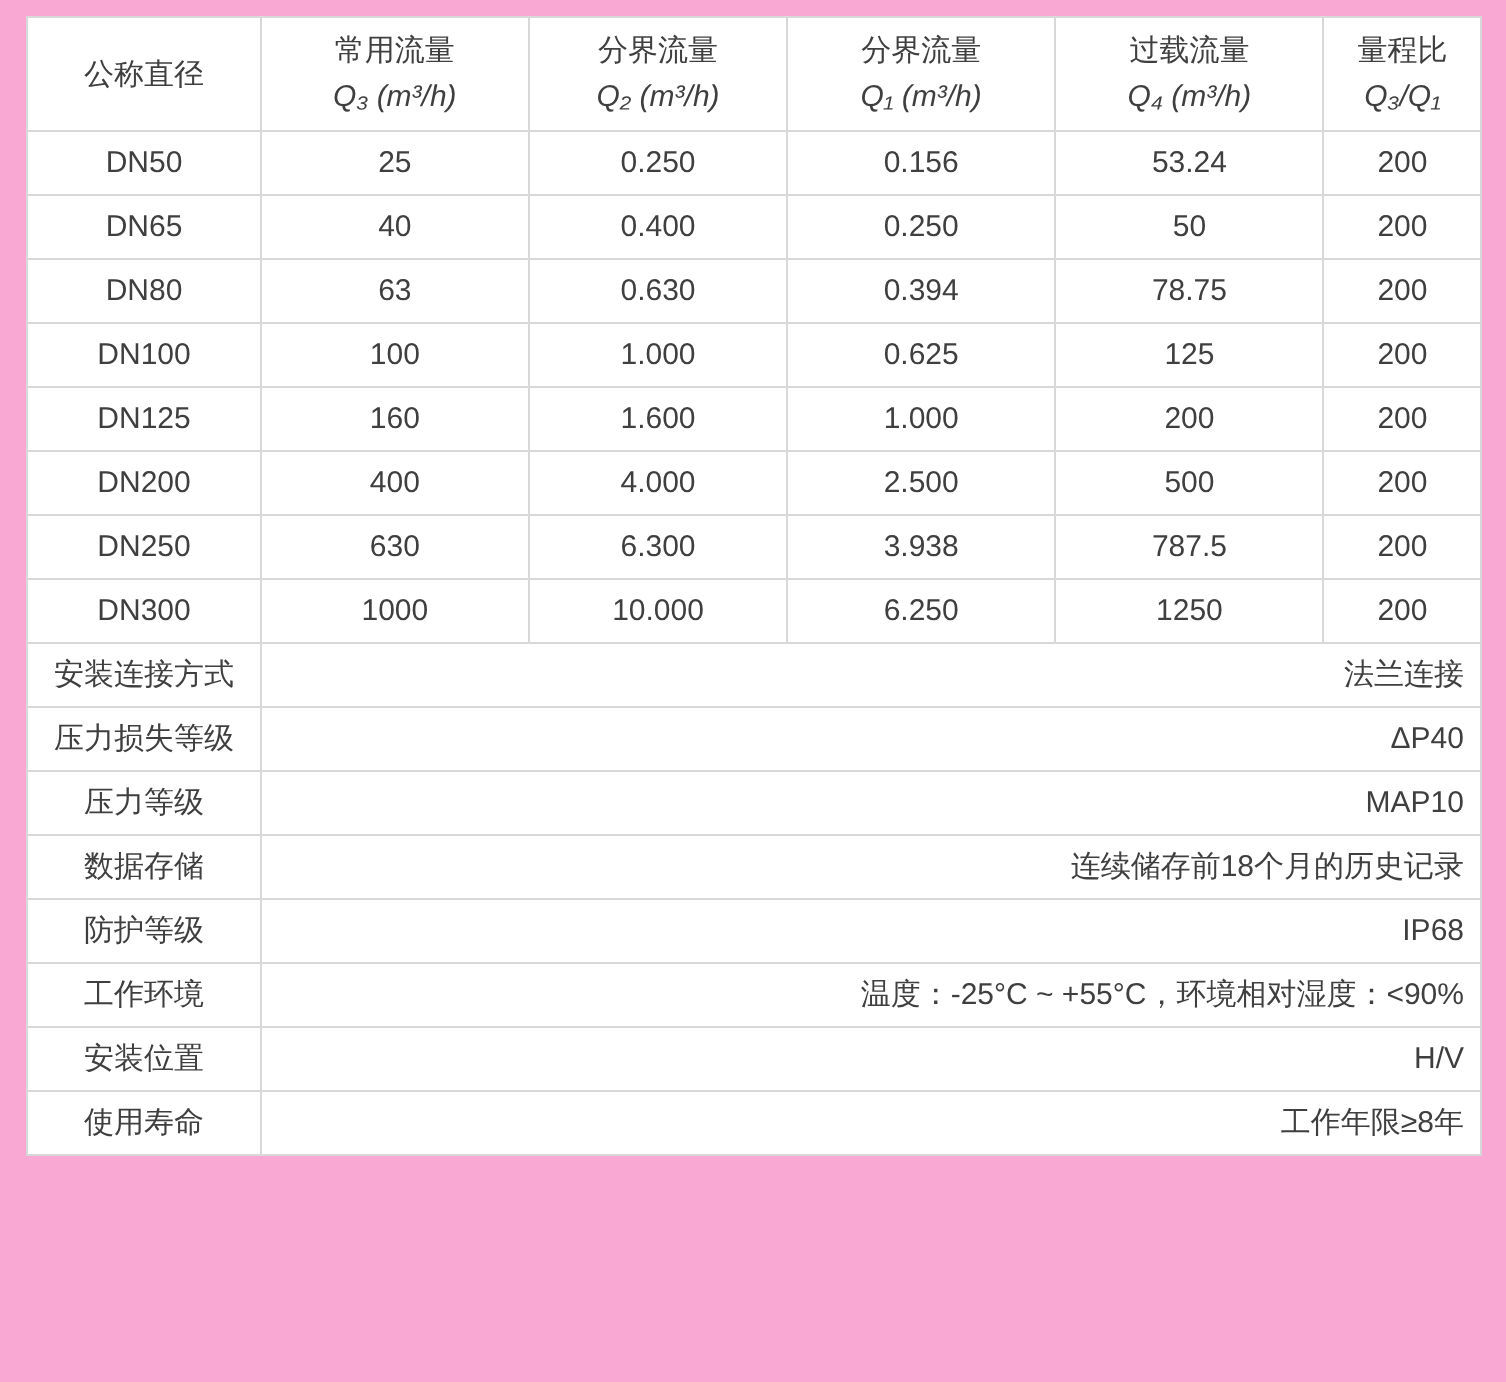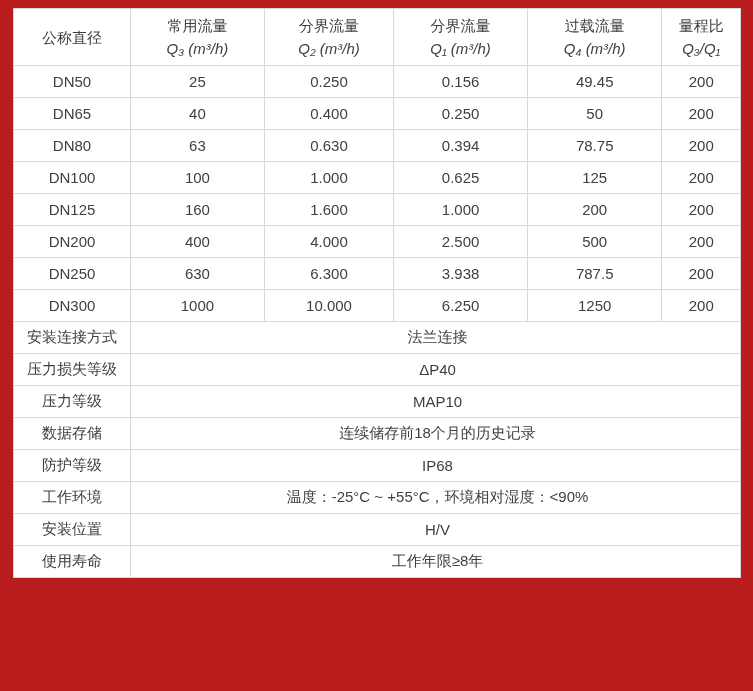--- a/index.html
+++ b/index.html
@@ -4,42 +4,42 @@
 <style>
   * { margin: 0; padding: 0; box-sizing: border-box; }
   html, body {
     background: #ffffff;
     font-family: "Liberation Sans", "DejaVu Sans", sans-serif;
   }
   .page {
     width: 753px;
     height: 691px;
     padding: 8px 12px 11px 13px;
-    background: #b91c1c;
+    background: #f9a8d4;
   }
   table.spec-table {
     width: 100%;
     border-collapse: collapse;
     table-layout: fixed;
     color: #3f3f3f;
   }
   .spec-table th, .spec-table td {
     border: 1px solid #d8d8d8;
     font-weight: normal;
     font-size: 15px;
     text-align: center;
     vertical-align: middle;
     background: #ffffff;
   }
   .spec-table thead th { height: 57px; line-height: 23px; }
   .spec-table tbody td, .spec-table tbody th { height: 32px; }
   .hdr-title { display: block; }
   .hdr-formula { display: block; font-style: italic; }
   td.spec-value {
-    text-align: center;
+    text-align: right;
     padding-left: 12px;
     padding-right: 8px;
   }
 </style>
 </head>
 <body>
 
 <div class="page">
   <table class="spec-table">
     <colgroup>
@@ -76,21 +76,21 @@
           <span class="hdr-formula">Q₃/Q₁</span>
         </th>
       </tr>
     </thead>
     <tbody>
       <tr>
         <td>DN50</td>
         <td>25</td>
         <td>0.250</td>
         <td>0.156</td>
-        <td>49.45</td>
+        <td>53.24</td>
         <td>200</td>
       </tr>
       <tr>
         <td>DN65</td>
         <td>40</td>
         <td>0.400</td>
         <td>0.250</td>
         <td>50</td>
         <td>200</td>
       </tr>

